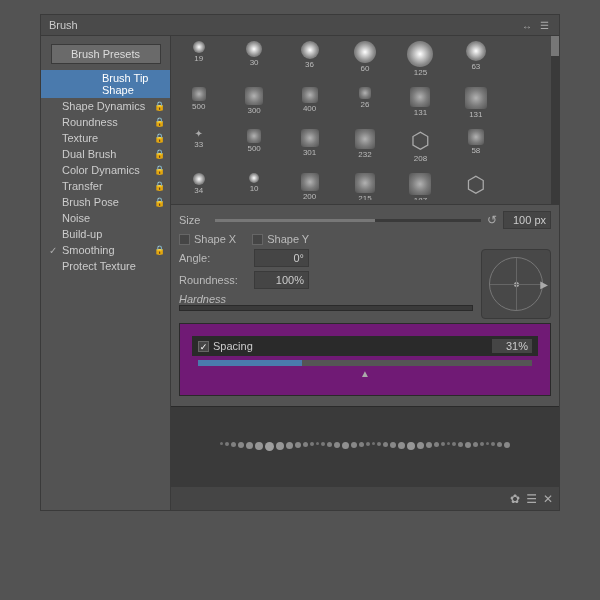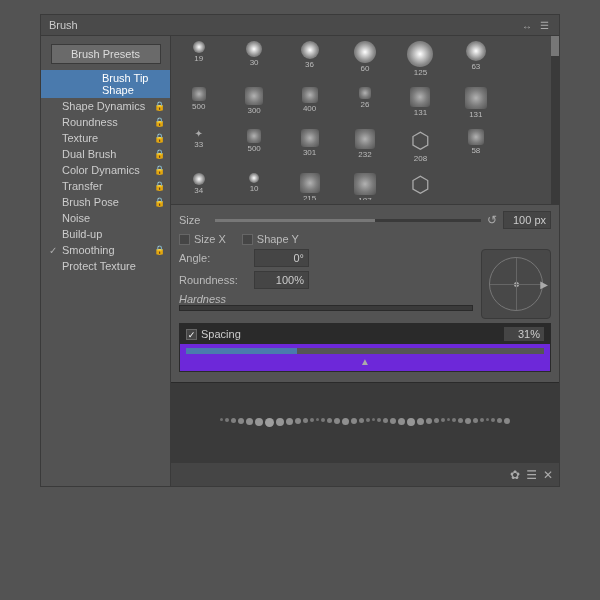--- a/index.html
+++ b/index.html
@@ -218,24 +218,24 @@
       font-style: italic;
     }
     .hardness-bar-bg {
       background: #3a3a3a;
       height: 6px;
       width: 100%;
       border: 1px solid #2a2a2a;
     }
     
     .spacing-section {
-      background: #6d28d9;
+      background: #701a75;
       border: 1px solid #2a2a2a;
       margin: 4px 0;
-      padding: 0;
+      padding: 12px;
     }
     .spacing-header {
       display: flex;
       align-items: center;
       padding: 3px 6px;
       background: #2a2a2a;
     }
     .spacing-value-box {
       margin-left: auto;
       background: #454545;
@@ -484,20 +484,24 @@
             </div>
             <div class="preset-item">
               <div class="preset-circle" style="width:12px;height:12px;"></div>
               <span class="preset-num">34</span>
             </div>
             <div class="preset-item">
               <div class="preset-circle" style="width:10px;height:10px;"></div>
               <span class="preset-num">10</span>
             </div>
             <div class="preset-item">
+              <div style="width:18px;height:18px;border-radius:3px;background:radial-gradient(circle,#ccc 0%,#888 50%,#555 100%);opacity:0.8;"></div>
+              <span class="preset-num">200</span>
+            </div>
+            <div class="preset-item">
               <div style="width:20px;height:20px;border-radius:3px;background:radial-gradient(circle,#ccc 0%,#888 50%,#555 100%);opacity:0.8;"></div>
               <span class="preset-num">215</span>
             </div>
             <div class="preset-item">
               <div style="width:22px;height:22px;border-radius:3px;background:radial-gradient(circle,#ccc 0%,#888 50%,#555 100%);opacity:0.8;"></div>
               <span class="preset-num">187</span>
             </div>
             <div class="preset-item">
               <div style="width:24px;height:24px;display:flex;align-items:center;justify-content:center;color:#aaa;font-size:22px;line-height:1;">⬡</div>
               <span class="preset-num">344</span>
@@ -518,21 +522,21 @@
           <div class="size-slider">
             <div class="size-slider-fill"></div>
           </div>
           <span class="size-reset">↺</span>
           <div class="size-value-box">100 px</div>
         </div>
 
         <div class="flip-area">
           <label class="checkbox-label">
             <span class="cb"></span>
-            <span>Size X</span>
+            <span>Shape X</span>
           </label>
           <label class="checkbox-label">
             <span class="cb"></span>
             <span>Shape Y</span>
           </label>
         </div>
 
         <div class="wheel-area">
           <div class="wheel-left">
             <div class="control-row">

